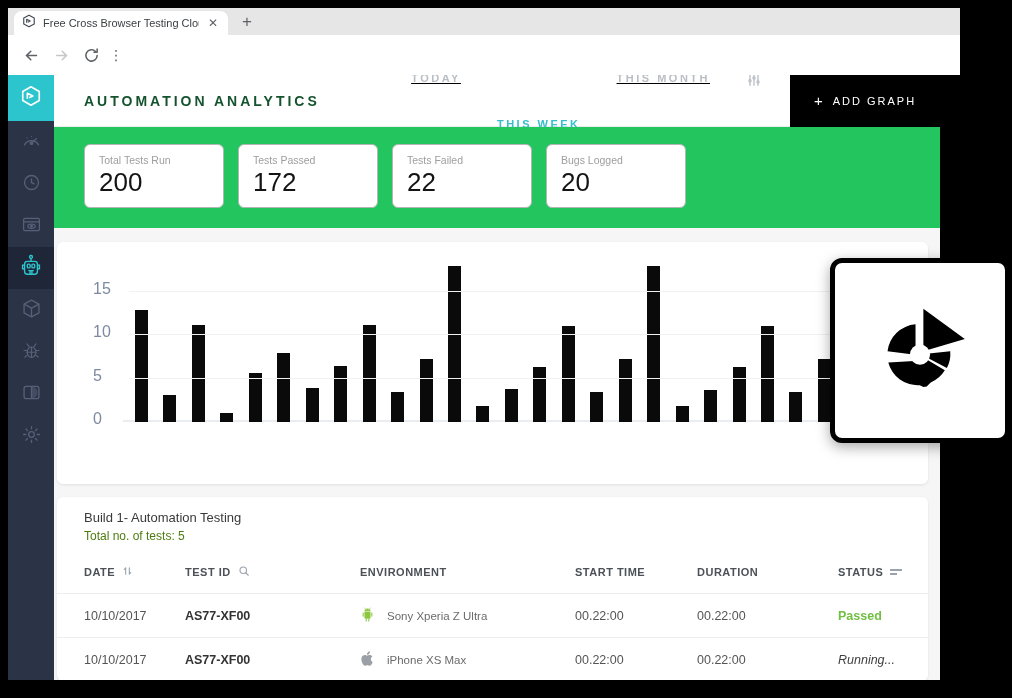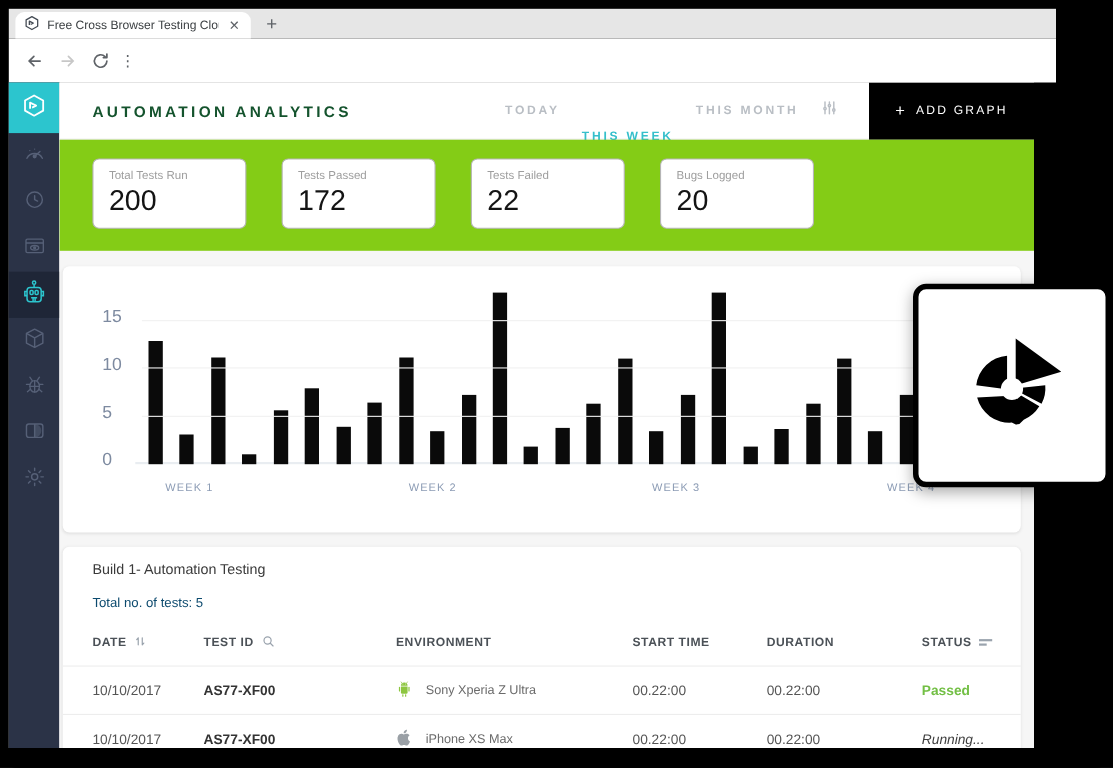--- a/index.html
+++ b/index.html
@@ -22,46 +22,46 @@
   
   .app { display:flex; width:932px; height:605px; background:#fff; }
   .sidebar { width:46px; background:#2b3347; flex-shrink:0; display:flex; flex-direction:column; }
   .logo-block { width:46px; height:46px; background:#2cc5ce; display:flex; align-items:center; justify-content:center; }
   .side-item { width:46px; height:42px; display:flex; align-items:center; justify-content:center; }
   .side-item.active { background:#1f2637; }
   .content { flex:1; display:flex; flex-direction:column; background:#f6f6f6; overflow:hidden; }
 
   .appheader { height:52px; background:#fff; border-bottom:1px solid #ececec; display:flex; align-items:center; padding-left:30px; flex-shrink:0; }
   .page-title { font-size:14px; font-weight:bold; letter-spacing:3px; color:#14532d; }
-  .hnav { margin-left:auto; display:flex; align-items:center; gap:20px; }
+  .hnav { margin-left:auto; display:flex; align-items:flex-start; gap:36px;text-decoration:underline; }
   .hnav a { font-size:11px; letter-spacing:2.5px; font-weight:bold; color:#b9bec4; text-decoration:none; }
   .hnav a.active { color:#35bfcb;margin-top:46px; }
   .add-graph { height:52px; width:150px; margin-left:28px; background:#000; color:#fff; border:none; font-family:inherit; font-size:11px; letter-spacing:2px; display:flex; align-items:center; justify-content:center; gap:8px; cursor:pointer; }
   .add-graph .plus { font-size:15px; font-weight:normal; }
 
-  .stats { background:#84cc16; padding:17px 0 20px 30px; display:flex; gap:32px; flex-shrink:0; }
+  .stats { background:#22c55e; padding:17px 0 20px 30px; display:flex; gap:14px; flex-shrink:0; }
   .stat-card { width:140px; height:64px; border:1px solid #b5b5b5; border-radius:6px; padding:9px 14px; background:#fff; }
   .stat-label { font-size:10.5px; color:#9e9e9e; }
   .stat-value { font-size:26px; color:#141414; margin-top:1px; }
 
   .graybg { flex:1; padding:14px 12px 0 3px; }
   .card { background:#fff; border-radius:6px; box-shadow:0 1px 3px rgba(0,0,0,.09); }
   .chart-card { height:242px; margin-bottom:13px; padding:28px 30px 0 30px; }
   .chart-plot { position:relative; height:152px; margin-left:42px; margin-right:10px; }
   .gridline { position:absolute; left:0; right:0; height:1px; background:#f1f1f1; }
   .baseline { position:absolute; left:-6px; right:0; bottom:0; height:2px; background:#e9edf1; }
   .ytick { position:absolute; left:-36px; width:26px; text-align:left; font-size:16px; color:#7d8aa0; }
   .bars { position:absolute; left:6px; right:0; bottom:0; top:-14px; display:flex; align-items:flex-end; justify-content:space-between; }
   .bar { width:13px; background:#0a0a0a; }
   .xlabels { position:relative; height:34px; margin-left:48px; }
   .xlabel { position:absolute; top:16px; font-size:10px; letter-spacing:1px; color:#8b9bb4; white-space:nowrap; }
 
   .table-card { min-height:182px; padding:13px 0 0 0; }
   .tbl-title { font-size:13px; color:#3a3a3a; padding-left:27px; }
-  .tbl-subtitle { font-size:12px; color:#0c4a6e; padding-left:27px; margin-top:16px; }
+  .tbl-subtitle { font-size:12px; color:#4d7c0f; padding-left:27px; margin-top:4px; }
   .tgrid { display:grid; grid-template-columns:101px 175px 215px 122px 141px 1fr; align-items:center; padding-left:27px; }
   .thead { height:42px; margin-top:8px; }
   .th { font-size:11px; font-weight:bold; letter-spacing:.5px; color:#4b5157; display:flex; align-items:center; gap:7px; }
   .trow { height:44px; border-top:1px solid #ededed; font-size:12.5px; color:#555; }
   .cell-id { font-weight:bold; color:#333; }
   .cell-env { display:flex; align-items:center; gap:12px; font-size:11.5px; color:#6b6b6b; }
   .status-passed { color:#72bf44; font-weight:bold; font-size:12.5px; }
   .status-running { color:#3f3f3f; font-style:italic; font-size:12.5px; }
 
   
@@ -279,26 +279,20 @@
                   <div class="bar" style="height: 9.71429%; background: rgb(10, 10, 10);"></div>
                 </div>
             <div class="ytick" style="bottom: calc(0% - 6px);">0</div>
                 <div class="gridline" style="bottom: 28.5714%;"></div>
                 <div class="ytick" style="bottom: calc(28.5714% - 6px);">5</div>
                 <div class="gridline" style="bottom: 57.1429%;"></div>
                 <div class="ytick" style="bottom: calc(57.1429% - 6px);">10</div>
                 <div class="gridline" style="bottom: 85.7143%;"></div>
                 <div class="ytick" style="bottom: calc(85.7143% - 6px);">15</div>
               </div>
-            <div class="xlabels">
-                <span class="xlabel" style="left: 2%;">WEEK 1</span>
-                <span class="xlabel" style="left: 31%;">WEEK 2</span>
-                <span class="xlabel" style="left: 60%;">WEEK 3</span>
-                <span class="xlabel" style="left: 88%;">WEEK 4</span>
-              </div>
           </div>
 
           <div class="card table-card">
             <div class="tbl-title">Build 1- Automation Testing</div>
             <div class="tbl-subtitle">Total no. of tests: 5</div>
 
             <div class="tgrid thead">
               <div class="th">
                 <span>DATE</span>
                 <span>

